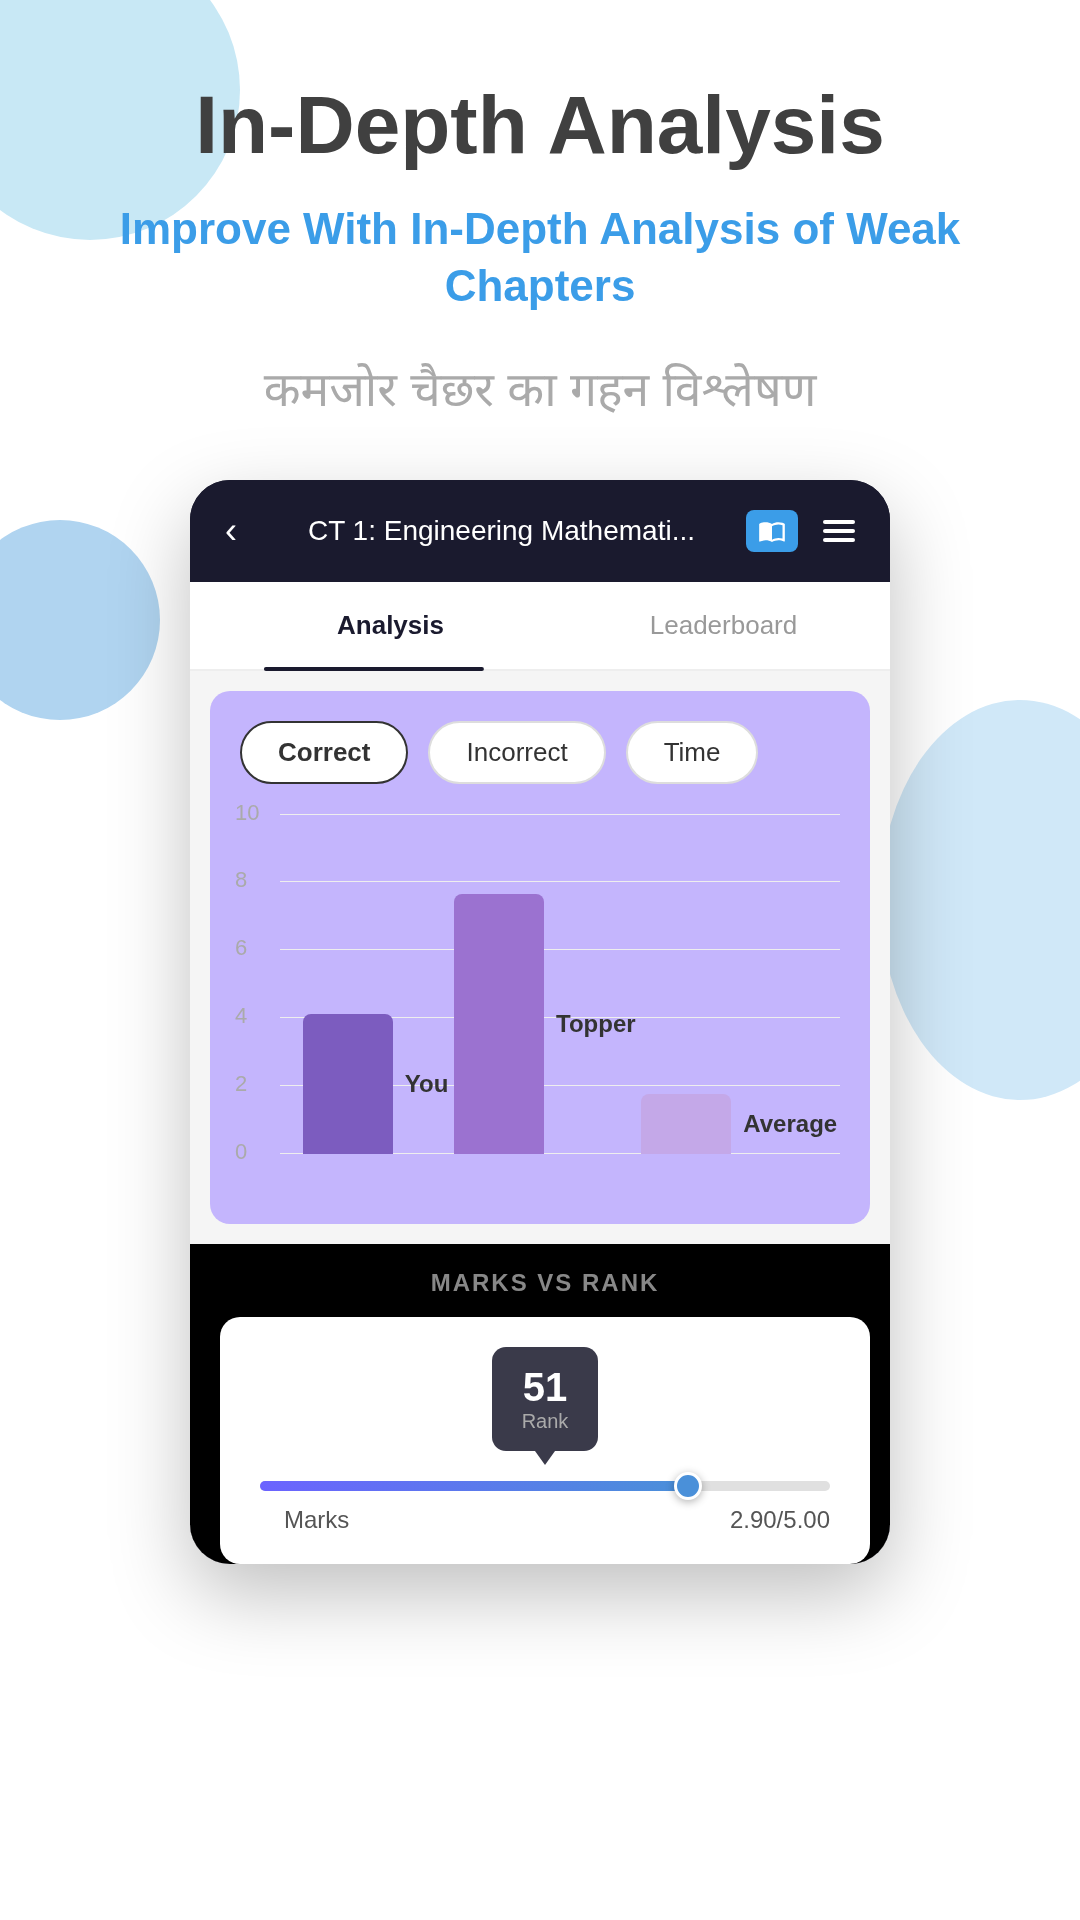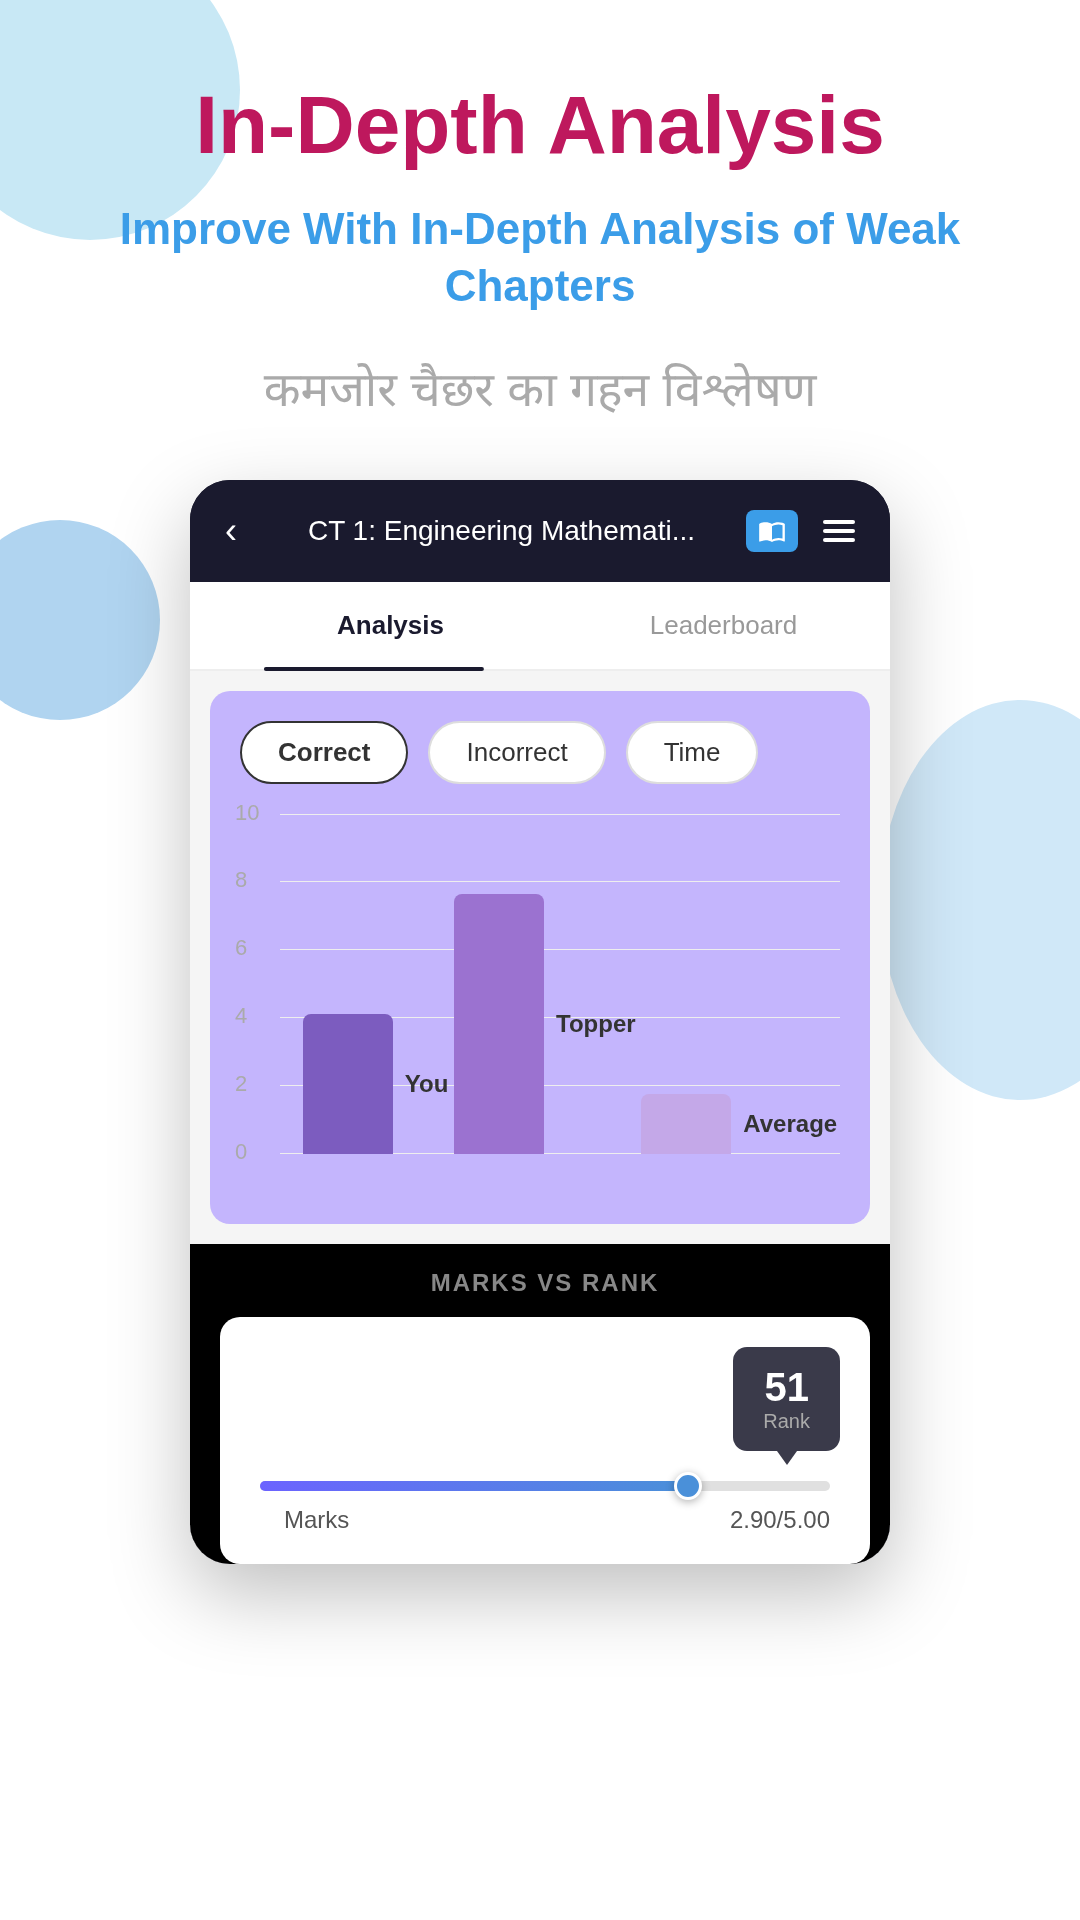--- a/index.html
+++ b/index.html
@@ -50,21 +50,21 @@
     .content-wrapper {
       position: relative;
       z-index: 1;
       padding: 80px 60px 60px 60px;
       text-align: center;
     }
 
     .main-title {
       font-size: 82px;
       font-weight: 900;
-      color: #be185d;
+      color: #404040;
       line-height: 1.1;
       margin-bottom: 30px;
     }
 
     .subtitle {
       font-size: 44px;
       font-weight: 700;
       color: #3b9de8;
       line-height: 1.3;
       margin-bottom: 40px;
@@ -297,21 +297,21 @@
     }
 
     .rank-card {
       background: #fff;
       border-radius: 20px;
       padding: 30px;
     }
 
     .rank-bubble-container {
       display: flex;
-      justify-content: flex-end;
+      justify-content: center;
       margin-bottom: 20px;
     }
 
     .rank-bubble {
       background: #3a3a4a;
       color: #fff;
       border-radius: 14px;
       padding: 18px 30px;
       text-align: center;
       position: relative;

